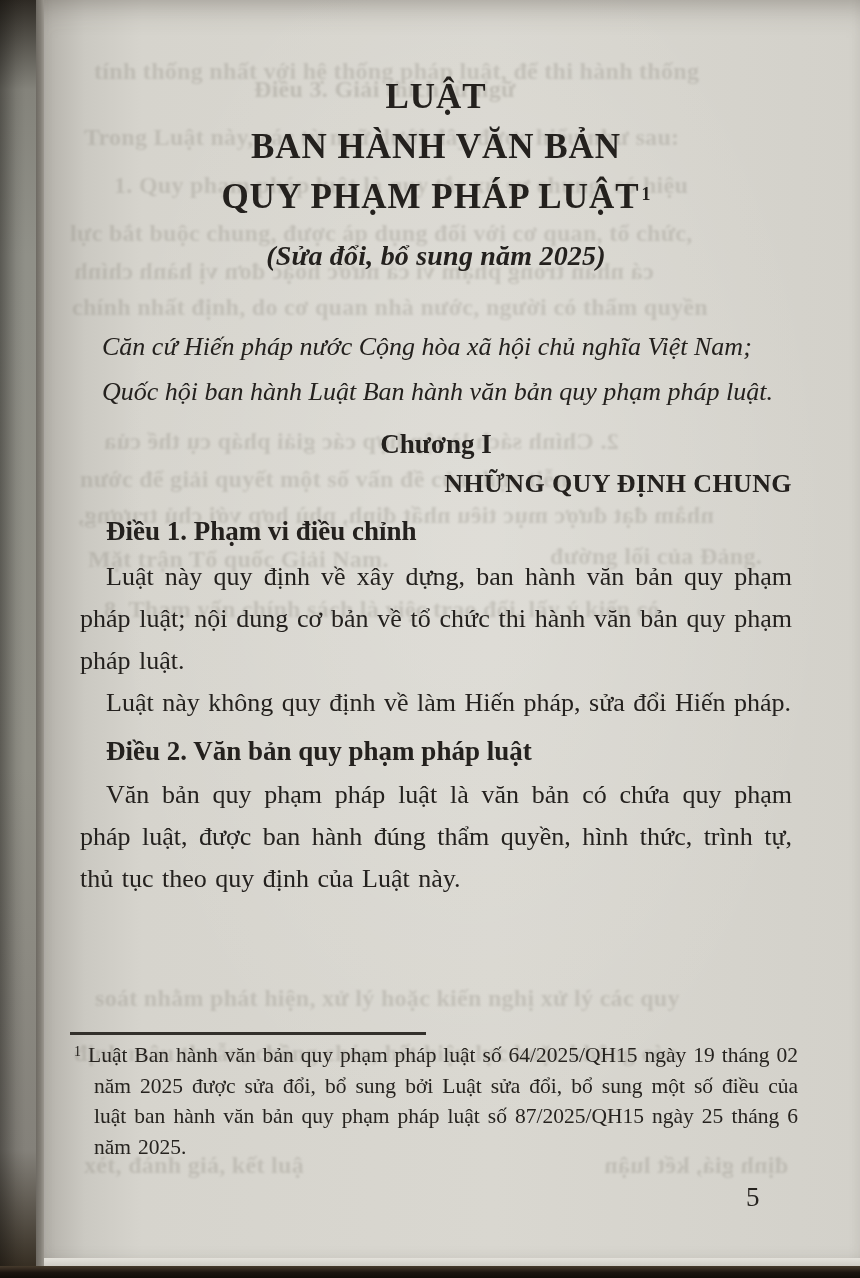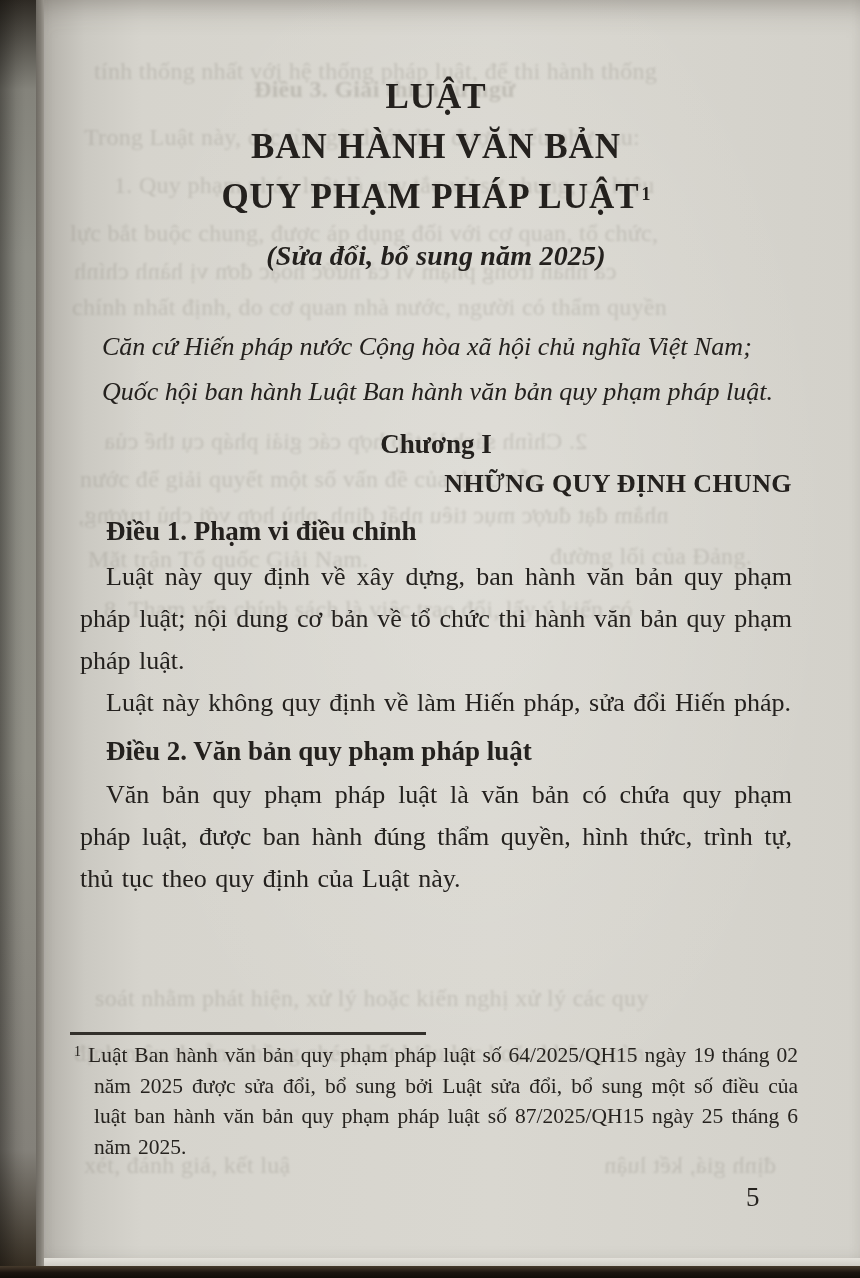--- a/index.html
+++ b/index.html
@@ -36,21 +36,21 @@
   }
   .table-strip{
     position:absolute;left:0;top:1266px;width:860px;height:12px;
     background:linear-gradient(180deg,#463a2c 0%,#1c1510 55%,#120d09 100%);
   }
 
   
   .bleed-layer{position:absolute;inset:0;z-index:1;pointer-events:none;}
   .bleed-line{
     position:absolute;white-space:nowrap;color:#8d897f;opacity:0.30;
-    filter:blur(0.8px);font-size:24px;letter-spacing:0.3px;
+    filter:blur(0.8px);font-size:24px;letter-spacing:0.3px;font-weight:bold;
   }
   .bleed-line.bold{font-weight:bold;opacity:0.34;}
   .bleed-line.mirror{transform:scaleX(-1);}
 
   
   .content{
     position:absolute;left:36px;top:0;width:712px;z-index:2;
     padding-top:72px;color:#24211e;
   }
   .title{

